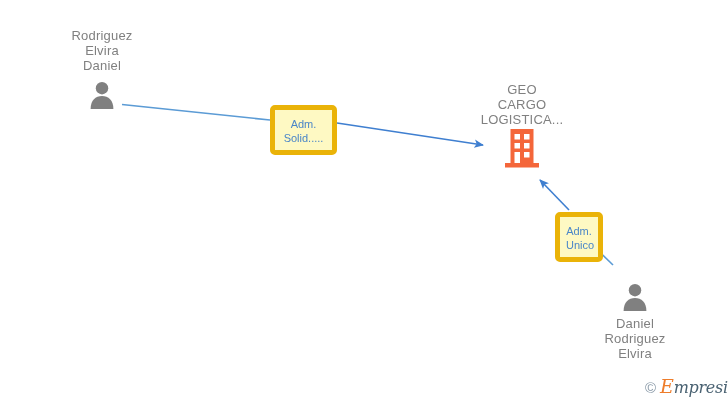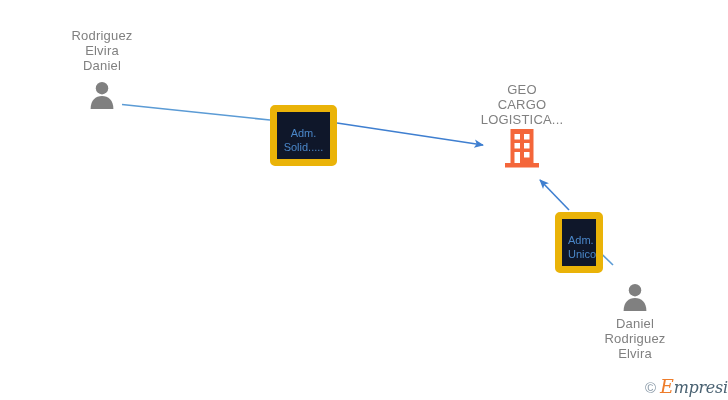--- a/index.html
+++ b/index.html
@@ -67,28 +67,28 @@
     left: 575px;
     top: 281px;
     width: 120px;
   }
   #node-person-bottom-right .node-label { margin-top: 5px; }
 
   
   .edge-label {
     position: absolute;
     box-sizing: border-box;
-    border: 7px solid #eab308;
+    border: 5px solid #eab308;
     border-radius: 5px;
-    background: #0f172a;
+    background: #fef9c3;
     color: #4a86c8;
     font-size: 11px;
     line-height: 14px;
     text-align: center;
-    padding: 14px 6px 5px 6px;
+    padding: 7px 6px 5px 6px;
     white-space: pre-line;
   }
   #edge-label-solidario {
     left: 270px;
     top: 105px;
     width: 67px;
   }
   #edge-label-unico {
     left: 555px;
     top: 212px;

